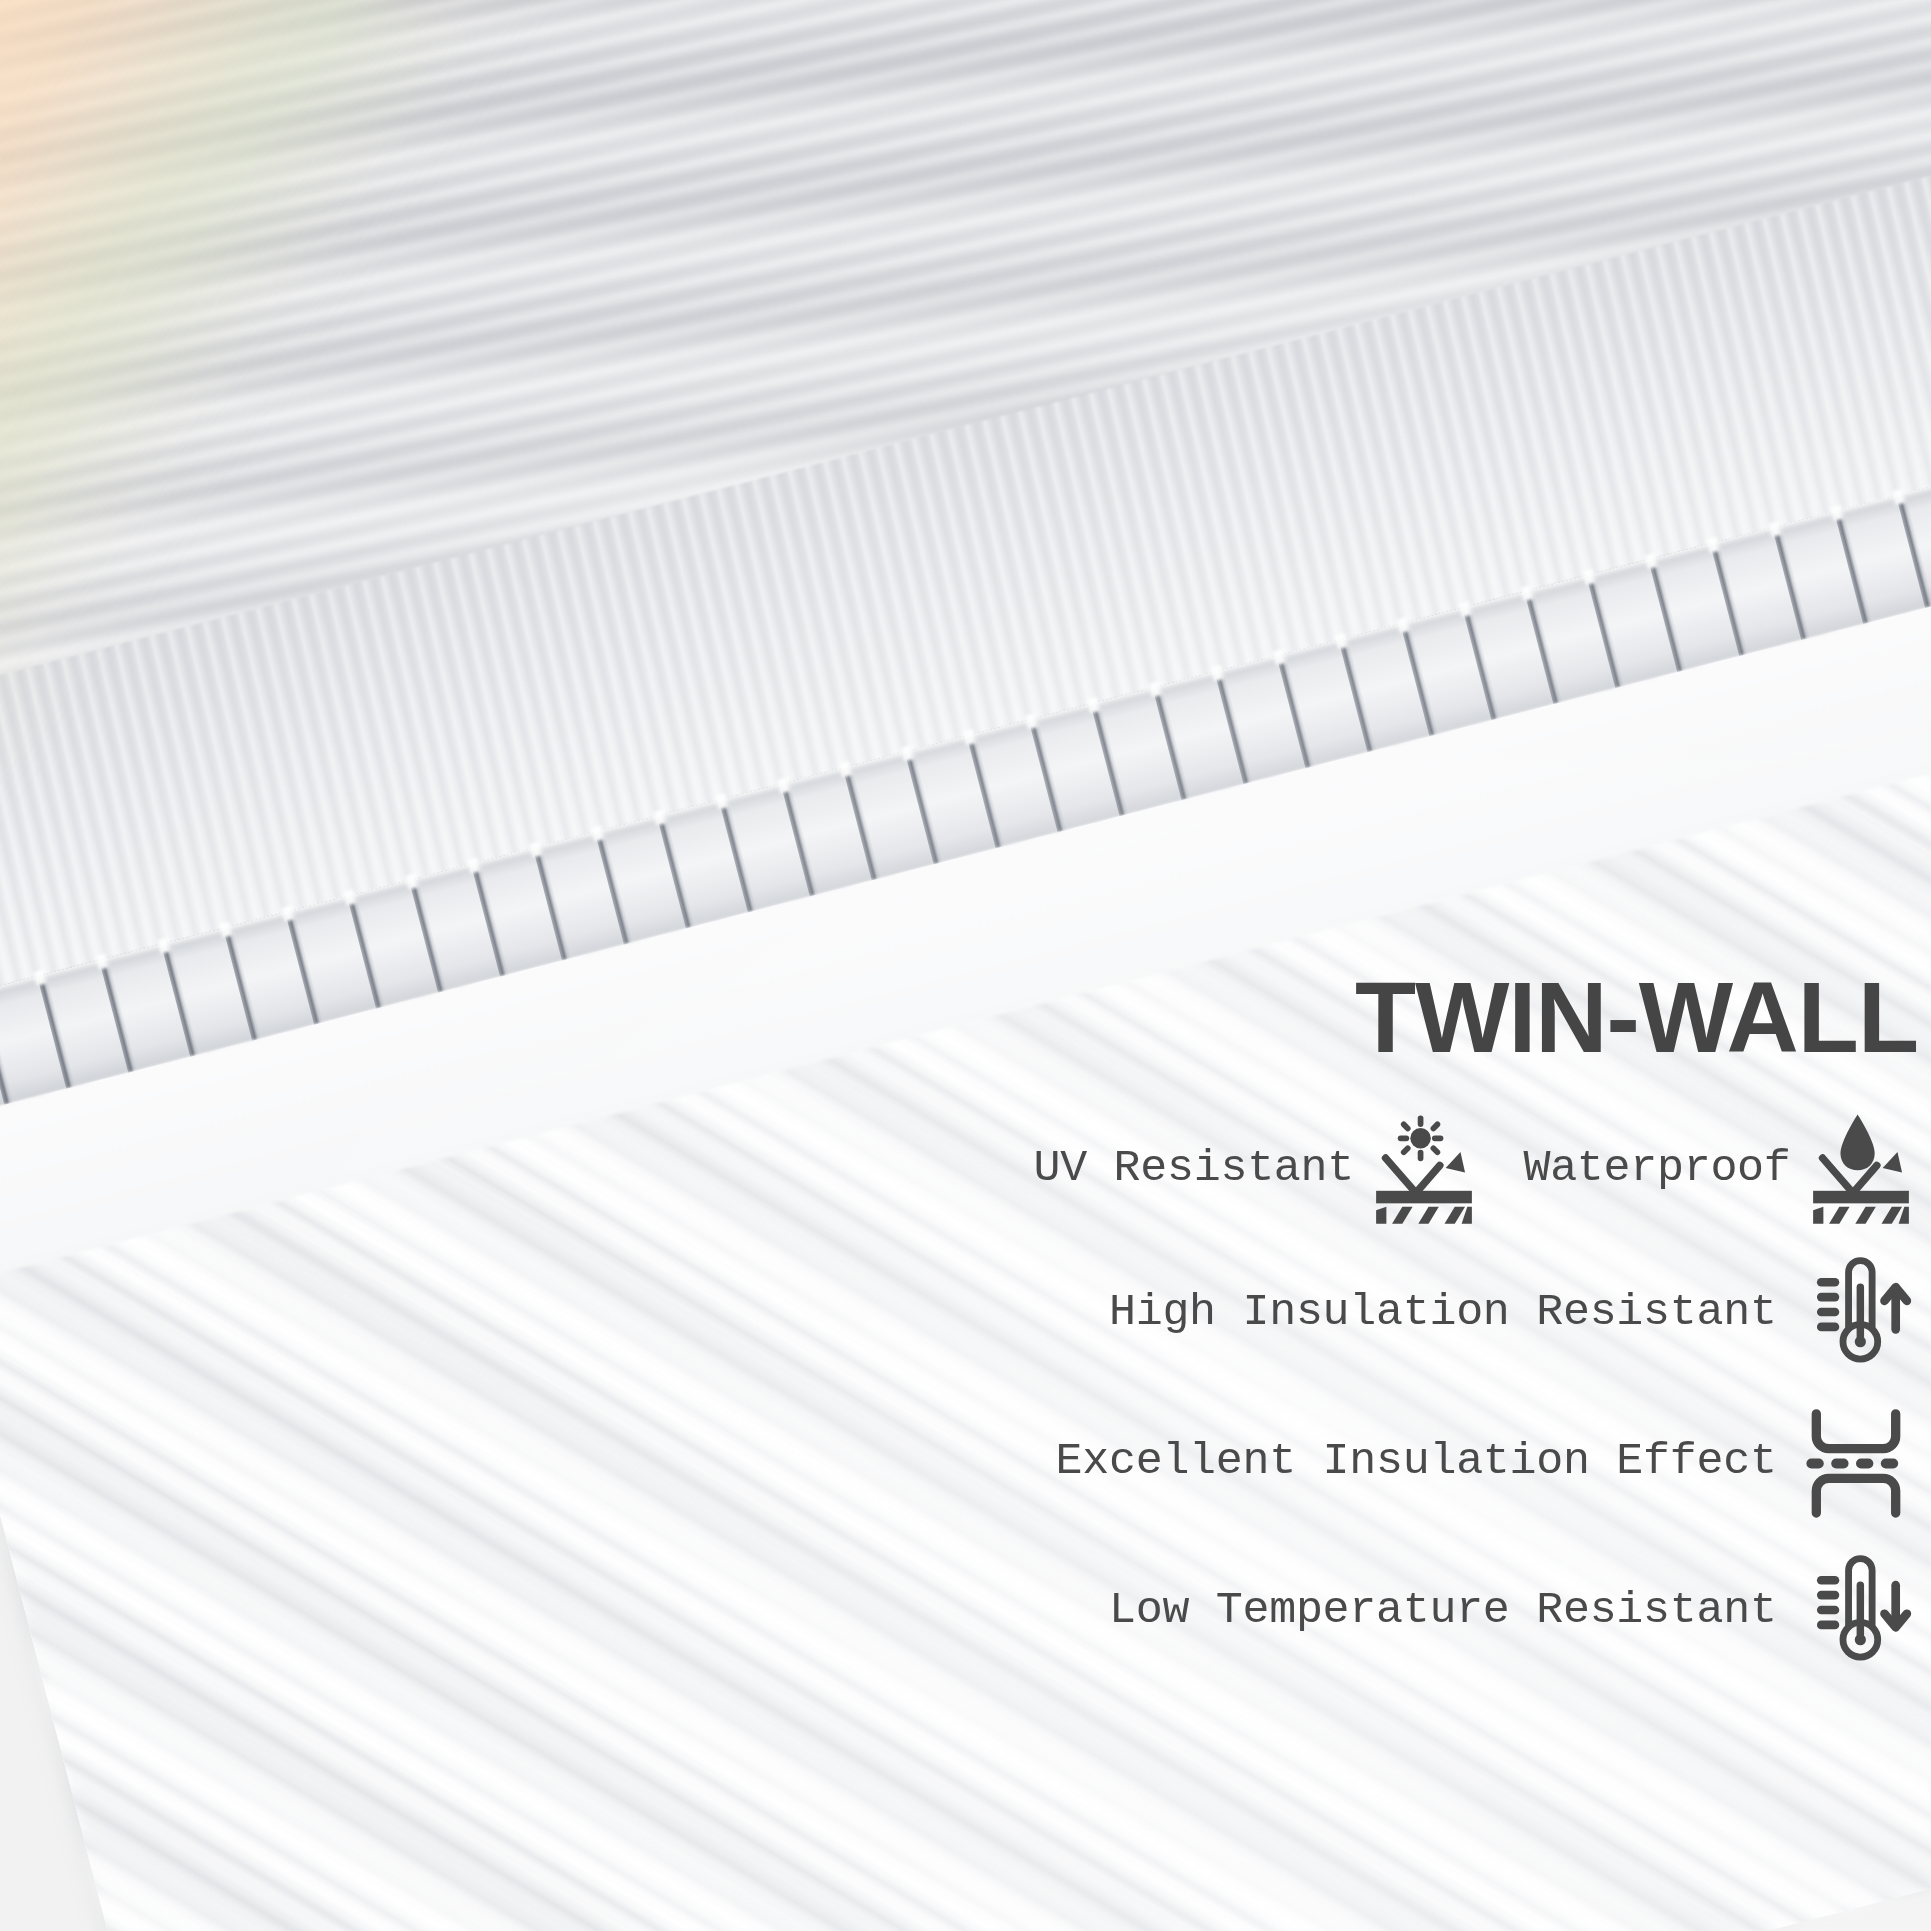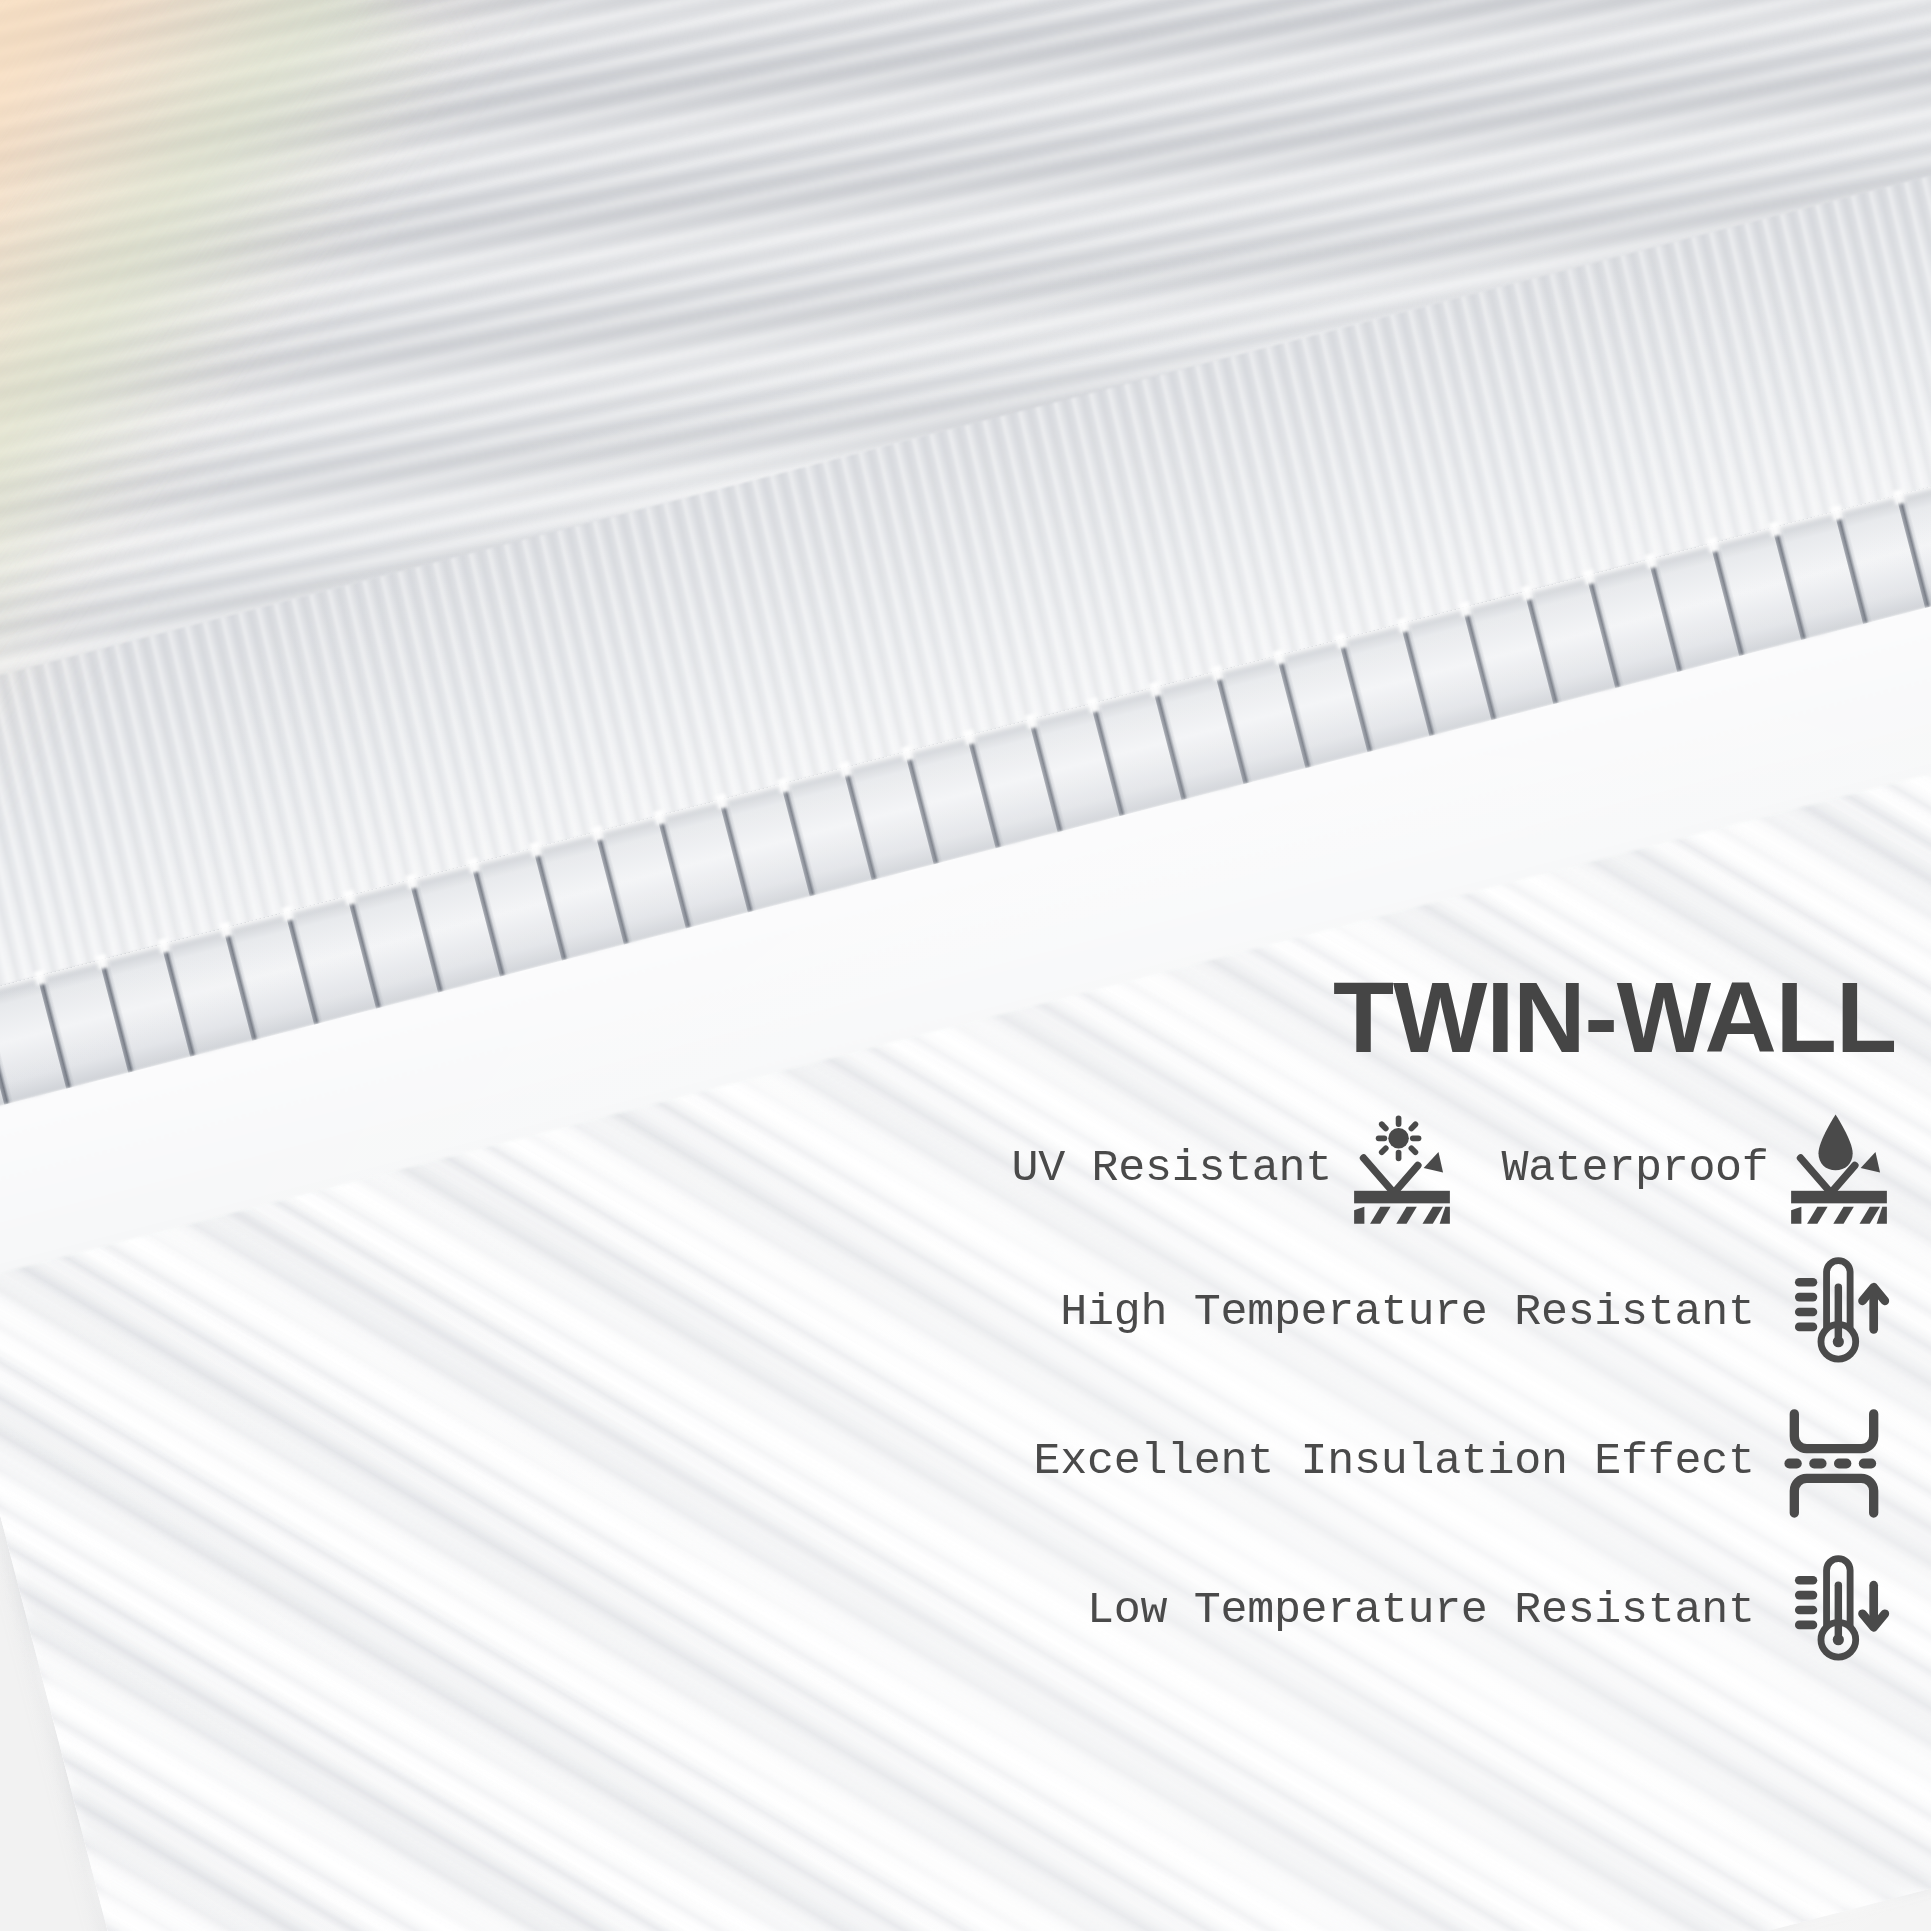--- a/index.html
+++ b/index.html
@@ -196,21 +196,21 @@
     inset: 0;
     background: radial-gradient(ellipse 85% 70% at 72% 78%,
       rgba(255,255,255,0.50) 0%,
       rgba(255,255,255,0.10) 55%,
       rgba(235,236,239,0.00) 100%);
   }
 
   
   .content {
     position: absolute;
-    right: 35px;
+    right: 13px;
     top: 966px;
     width: 1332px;
     text-align: right;
   }
   .title {
     color: #454545;
     font-weight: 700;
     font-size: 100px;
     line-height: 1.03;
     letter-spacing: -1px;
@@ -341,21 +341,21 @@
                 <path d="M45 99 L54 84 L63 84 L54 99 Z"></path>
                 <path d="M68 99 L77 84 L86 84 L77 99 Z"></path>
                 <path d="M88 84 L92 84 L92 99 L83 99 Z"></path>
               </g>
             </svg>
           </span>
         </div>
       </div>
 
       <div class="row">
-        <span class="feat-label">High Temperature Resistant</span>
+        <span class="feat-label">High Insulation Resistant</span>
         <span class="ico">
           <svg width="124" height="124" viewBox="0 0 100 100" fill="none" stroke="#4a4a4a" stroke-width="5.5" stroke-linecap="round" stroke-linejoin="round">
 
             <path d="M44 62 L44 18 A9.5 9.5 0 0 1 63 18 L63 62"></path>
 
             <circle cx="53.5" cy="74" r="14"></circle>
             <circle cx="53.5" cy="74" r="4.5" fill="#4a4a4a" stroke="none"></circle>
 
             <path d="M53.5 30 L53.5 70" stroke-width="6"></path>
 

